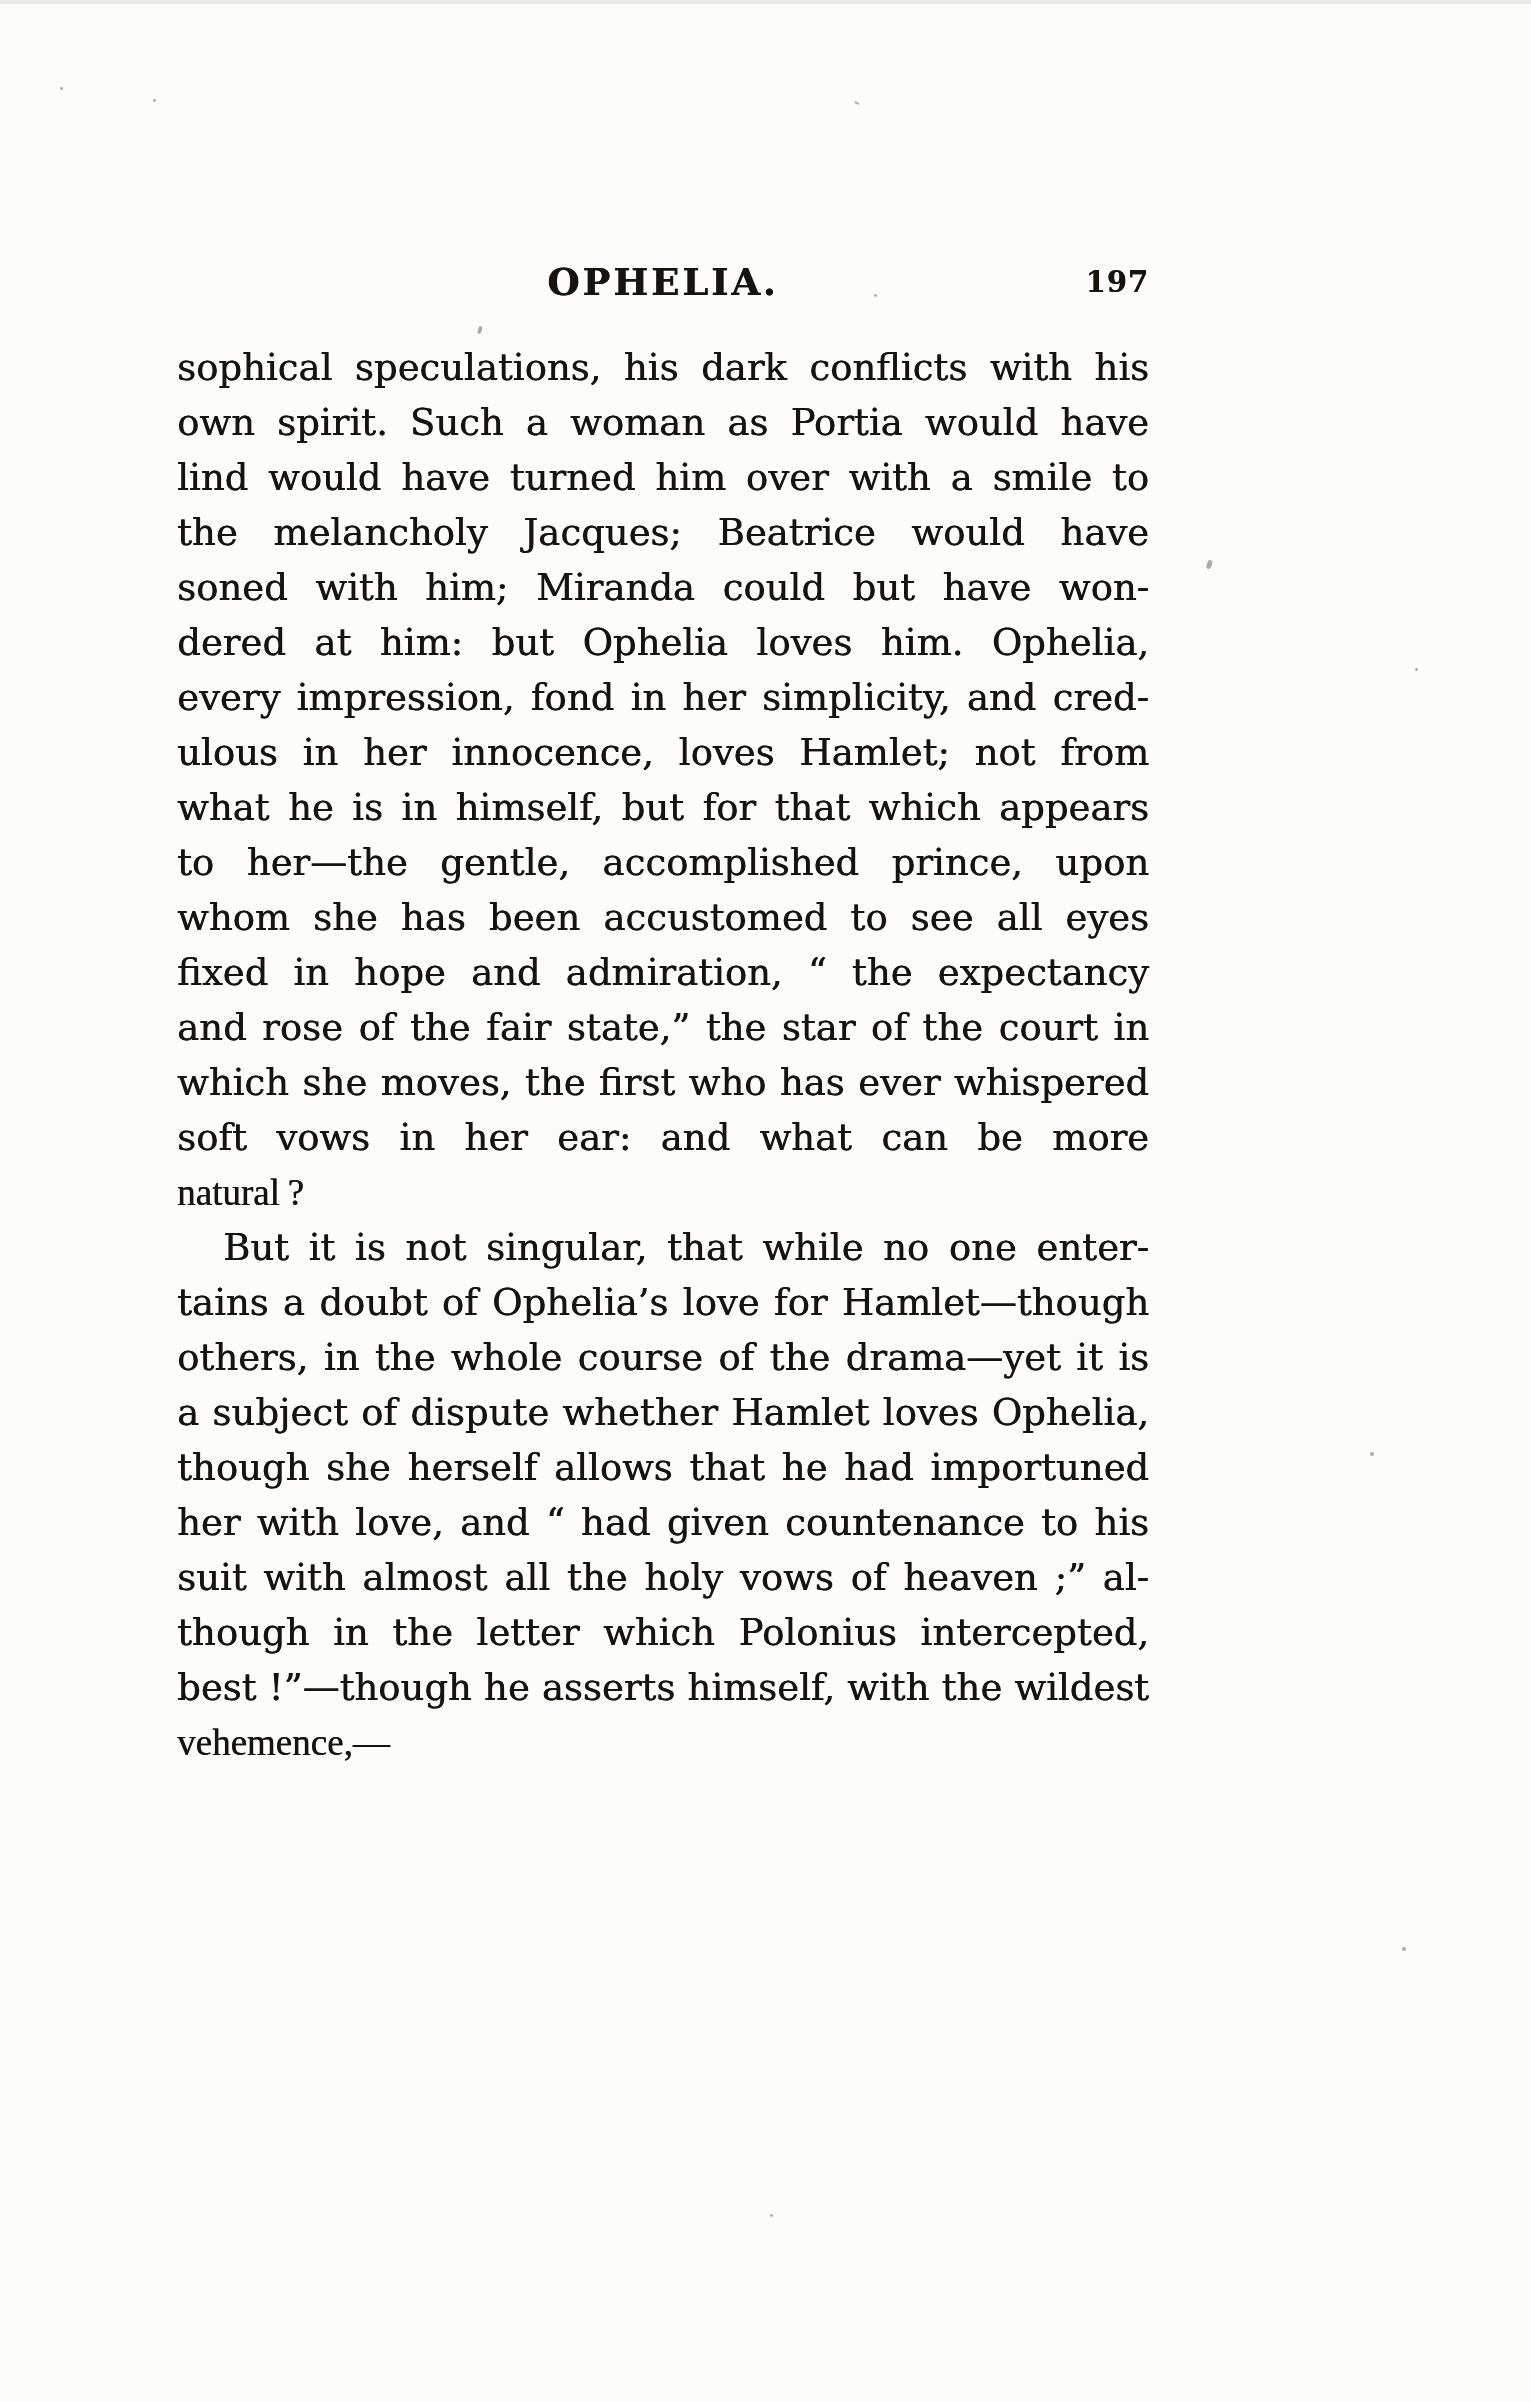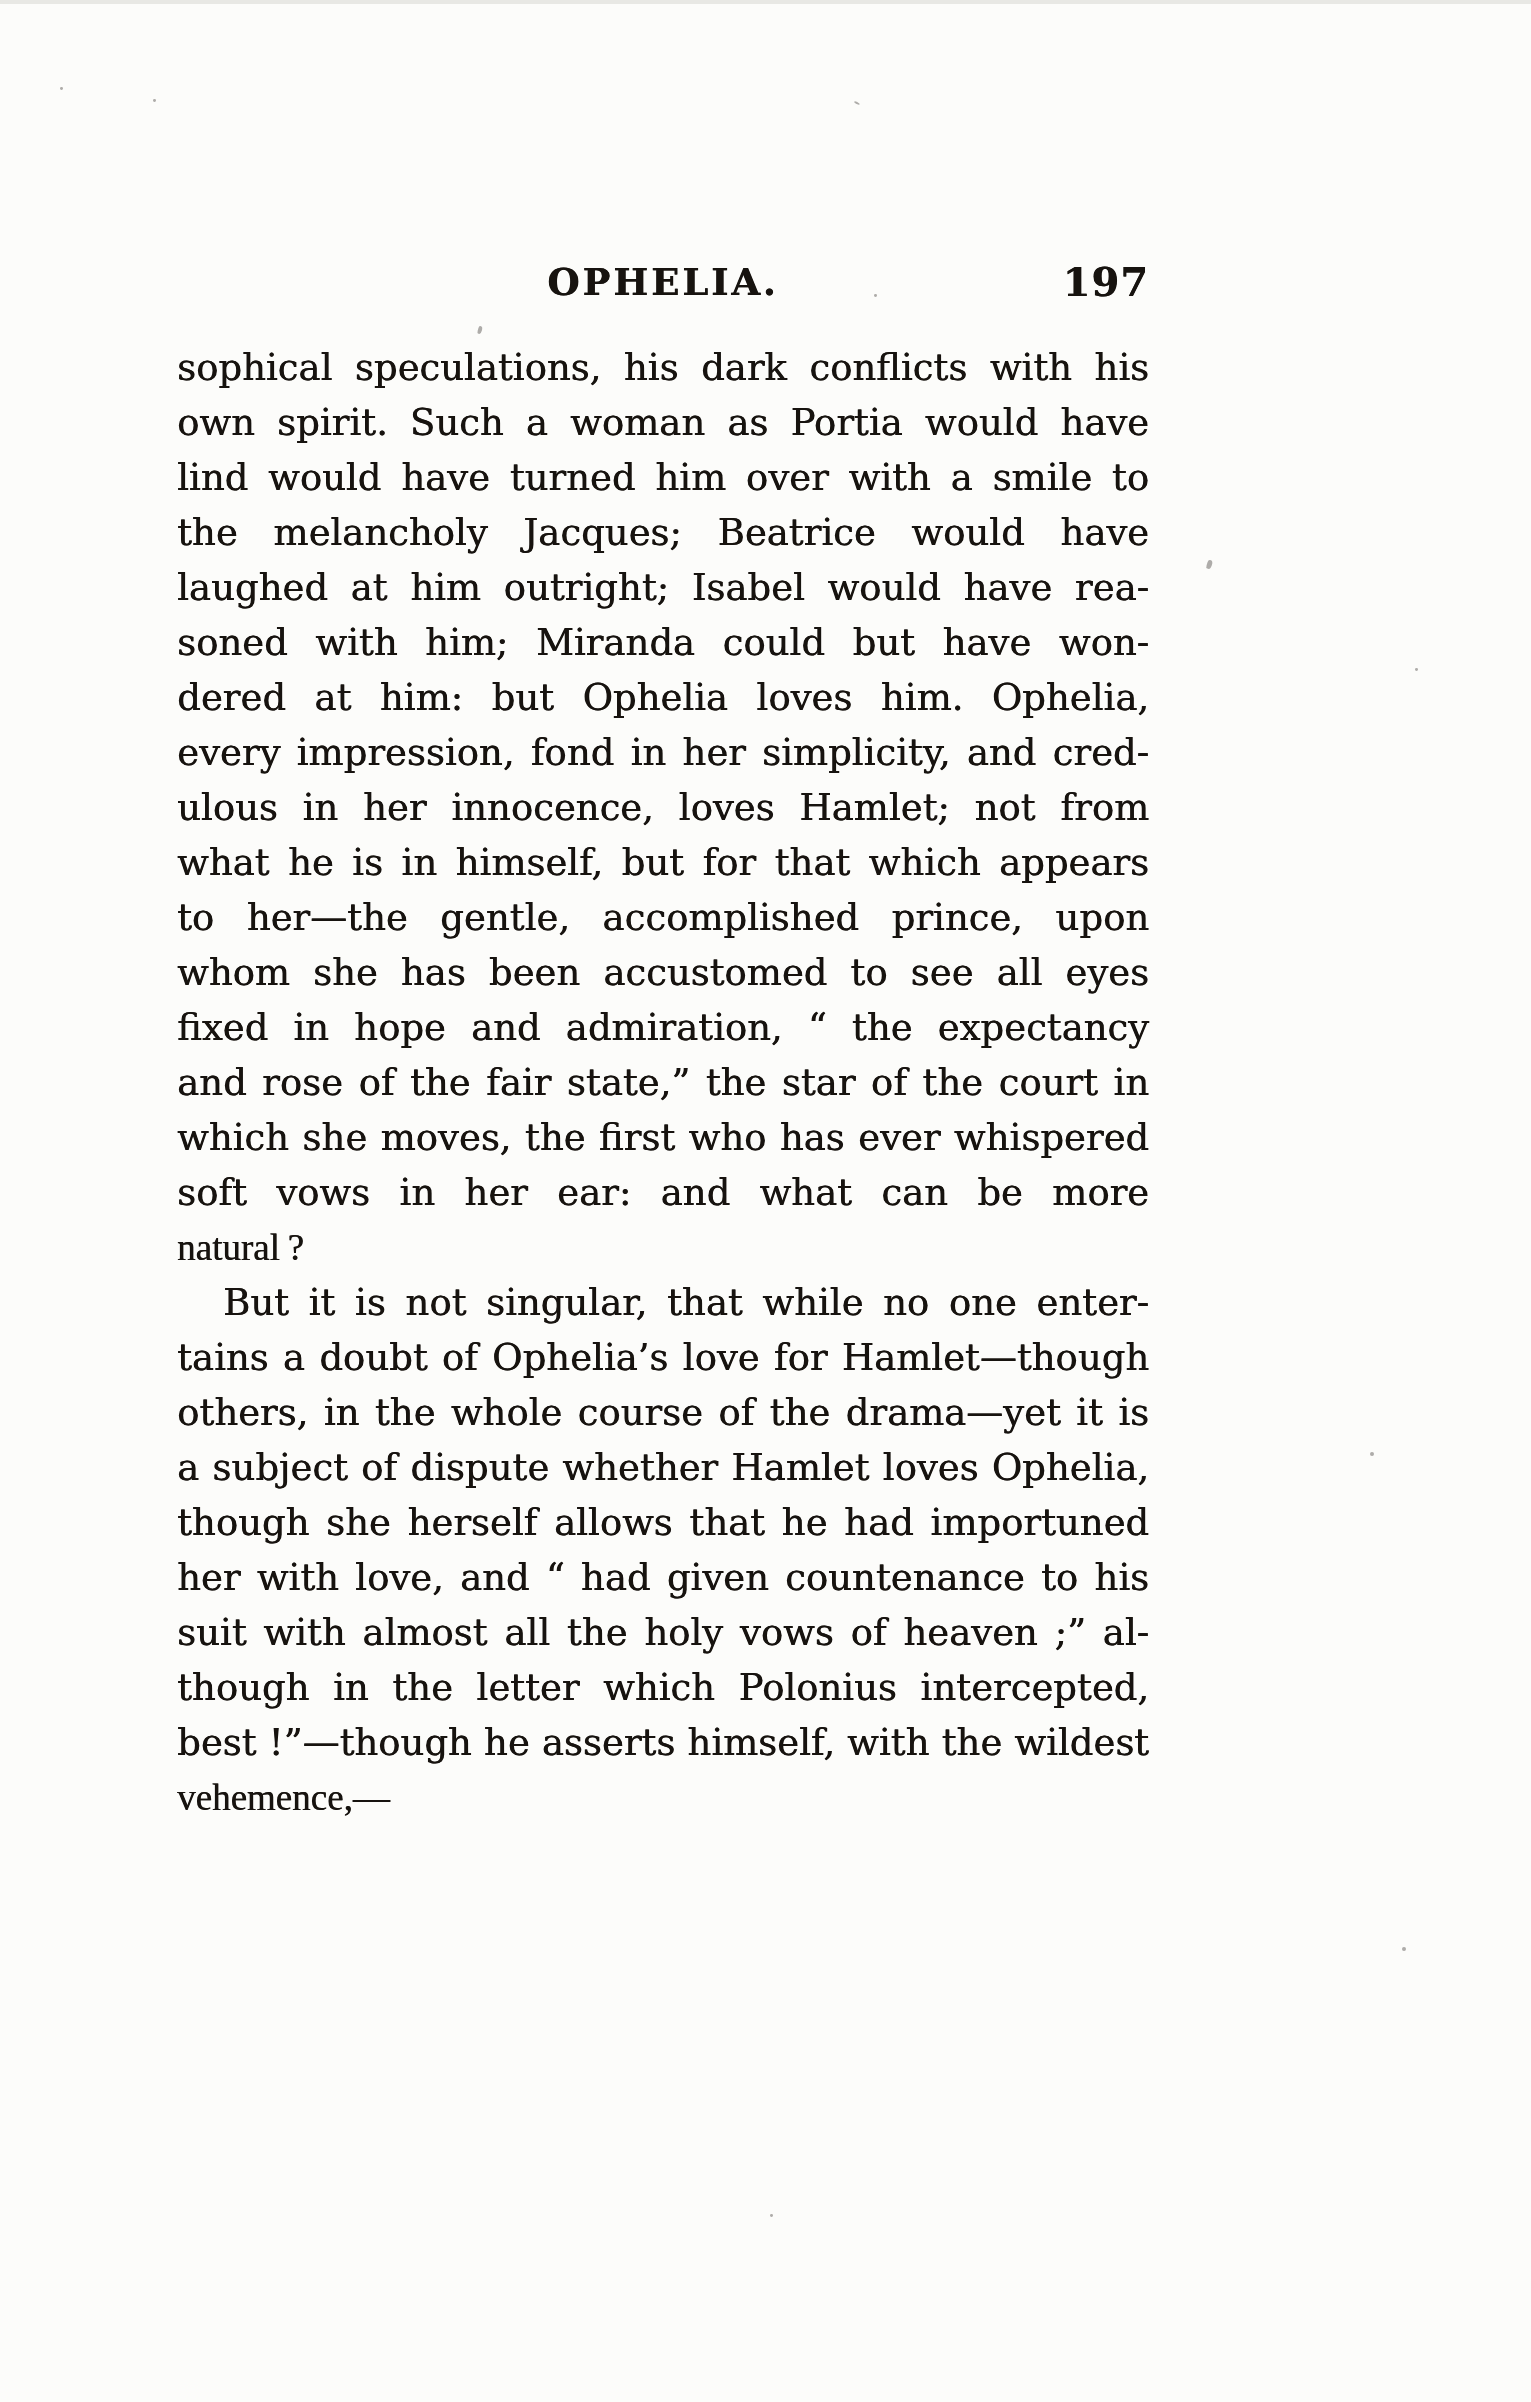--- a/index.html
+++ b/index.html
@@ -30,21 +30,21 @@
     font-size: 37px;
     line-height: 50px;
     font-weight: bold;
     letter-spacing: 2.9px;
     text-shadow: 0.4px 0 0 currentColor;
   }
   .page-number {
     position: absolute;
     right: 0;
     top: 0;
-    font-size: 40px;
+    font-size: 29px;
     line-height: 50px;
     font-weight: bold;
     letter-spacing: 1px;
     text-shadow: 0.4px 0 0 currentColor;
   }
 
   
   .body-text {
     position: absolute;
     left: 177px;
@@ -86,21 +86,20 @@
     <span class="head-title">OPHELIA.</span>
     <span class="page-number">197</span>
   </div>
 
   <div class="body-text">
       <div class="paragraph">
         <div class="tline">sophical speculations, his dark conflicts with his</div>
         <div class="tline">own spirit.  Such a woman as Portia would have</div>
         <div class="tline">lind would have turned him over with a smile to</div>
         <div class="tline">the melancholy Jacques;  Beatrice would have</div>
-        <div class="tline">laughed at him outright; Isabel would have rea-</div>
         <div class="tline">soned with him;  Miranda could but have won-</div>
         <div class="tline">dered at him: but Ophelia loves him.  Ophelia,</div>
         <div class="tline">every impression, fond in her simplicity, and cred-</div>
         <div class="tline">ulous in her innocence, loves Hamlet; not from</div>
         <div class="tline">what he is in himself, but for that which appears</div>
         <div class="tline">to her—the gentle, accomplished prince, upon</div>
         <div class="tline">whom she has been accustomed to see all eyes</div>
         <div class="tline">fixed in hope and admiration, “ the expectancy</div>
         <div class="tline">and rose of the fair state,” the star of the court in</div>
         <div class="tline">which she moves, the first who has ever whispered</div>

